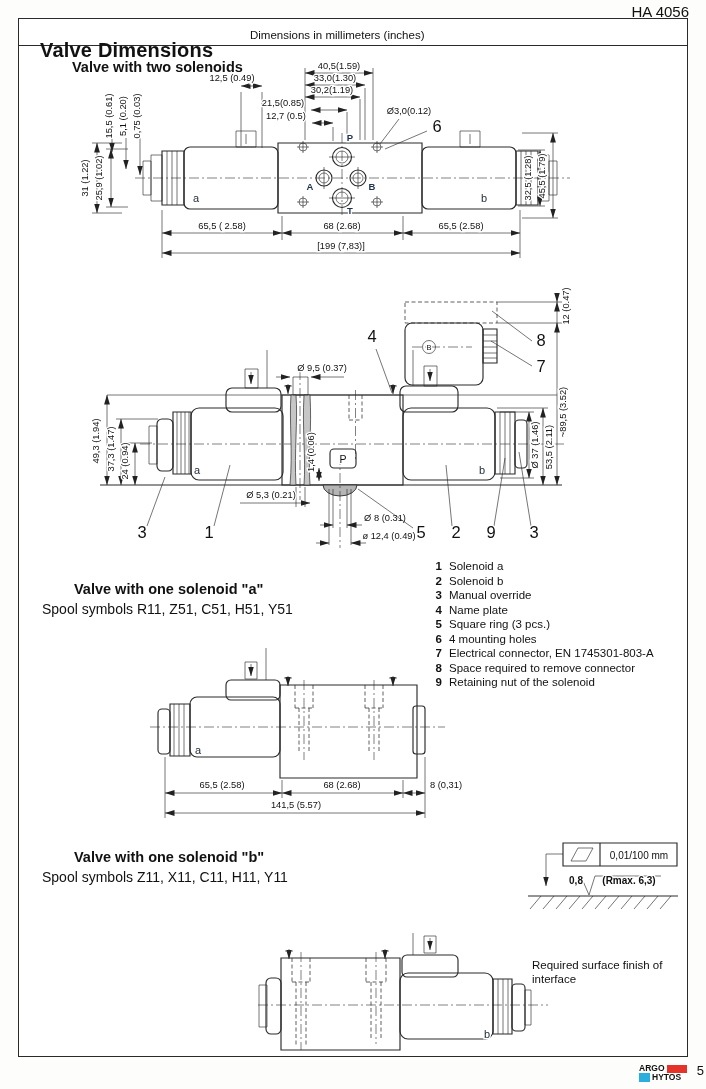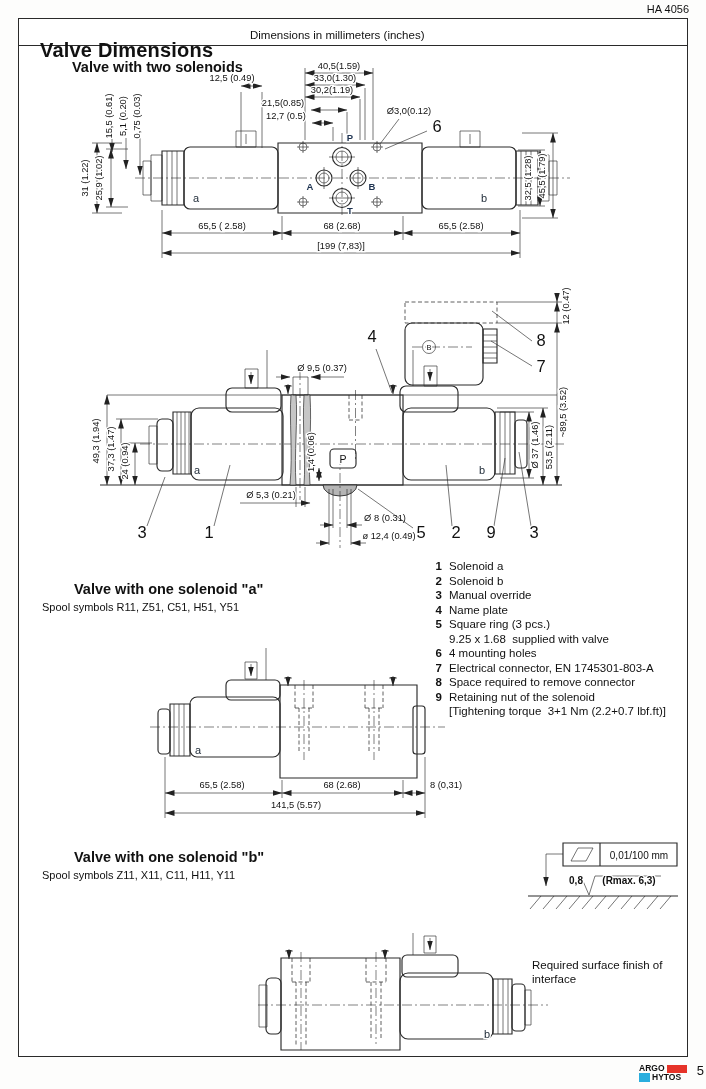--- a/index.html
+++ b/index.html
@@ -1,24 +1,24 @@
 <!DOCTYPE html>
 <html><head>
 <meta charset="utf-8">
 <style>
   html,body{margin:0;padding:0;background:#f6f6f4;}
   body{width:706px;height:1089px;position:relative;font-family:"Liberation Sans",sans-serif;color:#111;overflow:hidden;background:#fdfdfc;}
   .abs{position:absolute;}
   #border-box{left:18px;top:18px;width:668px;height:1037px;border:1.6px solid #2a2a2a;background:#fff;}
   #title-rule{left:18px;top:45px;width:669px;border-top:1.2px solid #2a2a2a;}
-  #doc-code{right:17px;top:3px;font-size:11px;}
+  #doc-code{right:17px;top:3px;font-size:15px;}
   #page-title{left:40px;top:39px;font-size:20px;font-weight:bold;letter-spacing:.2px;}
   #subtitle{left:250px;top:29px;font-size:11.5px;}
   .sec-head{font-size:14.5px;font-weight:bold;margin-left:32px;}
-  .spool{font-size:11px;}
+  .spool{font-size:14px;}
   #head1{left:40px;top:59px;}
   #head2{left:42px;top:581px;}
   #spool-a{left:42px;top:601px;}
   #head3{left:42px;top:849px;}
   #spool-b{left:42px;top:869px;}
   #legend{left:428px;top:559px;font-size:11.5px;}
   .lg-row{display:flex;line-height:14.55px;white-space:pre;}
   .lg-num{font-weight:bold;width:14px;text-align:right;margin-right:7px;flex:none;}
   #surf-caption{left:532px;top:910px;font-size:11.5px;line-height:14px;margin-top:48px;}
   #footer-brand{left:639px;top:1064px;font-size:8.5px;font-weight:bold;line-height:9px;}
@@ -417,26 +417,24 @@
     </g>
   </g>
 </svg>
 
 <div class="abs" id="legend">
   <div class="lg-row"><span class="lg-num">1</span><span>Solenoid a</span></div>
   <div class="lg-row"><span class="lg-num">2</span><span>Solenoid b</span></div>
   <div class="lg-row"><span class="lg-num">3</span><span>Manual override</span></div>
   <div class="lg-row"><span class="lg-num">4</span><span>Name plate</span></div>
   <div class="lg-row"><span class="lg-num">5</span><span>Square ring (3 pcs.)</span></div>
-  <div class="lg-row"><span class="lg-num"></span><span>9.25 x 1.68  supplied with valve</span></div>
   <div class="lg-row"><span class="lg-num">6</span><span>4 mounting holes</span></div>
   <div class="lg-row"><span class="lg-num">7</span><span>Electrical connector, EN 1745301-803-A</span></div>
   <div class="lg-row"><span class="lg-num">8</span><span>Space required to remove connector</span></div>
   <div class="lg-row"><span class="lg-num">9</span><span>Retaining nut of the solenoid</span></div>
-  <div class="lg-row"><span class="lg-num"></span><span>[Tightening torque  3+1 Nm (2.2+0.7 lbf.ft)]</span></div>
 </div>
 
 <div class="abs" id="surf-caption">
   <div>Required surface finish of</div>
   <div>interface</div>
 </div>
 
 <div class="abs" id="footer-brand">
   <div class="brand-row">
       <span>ARGO</span>

